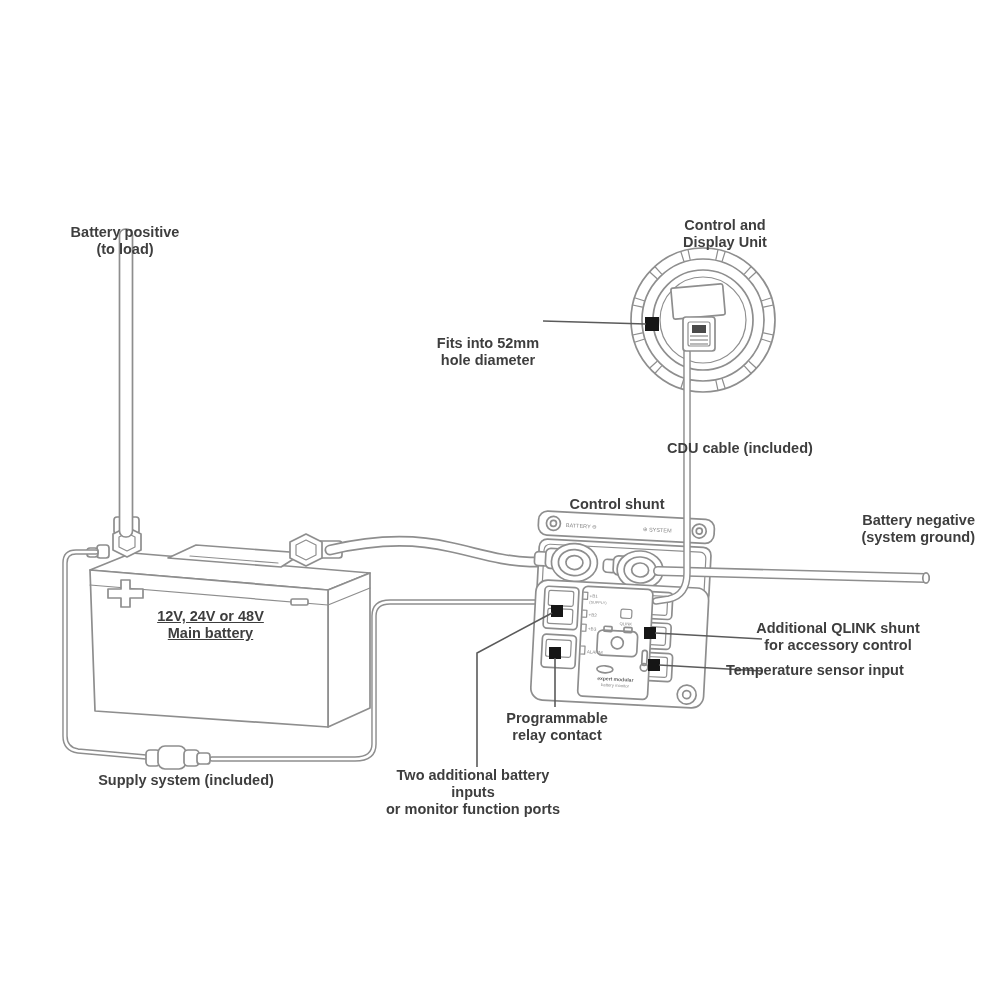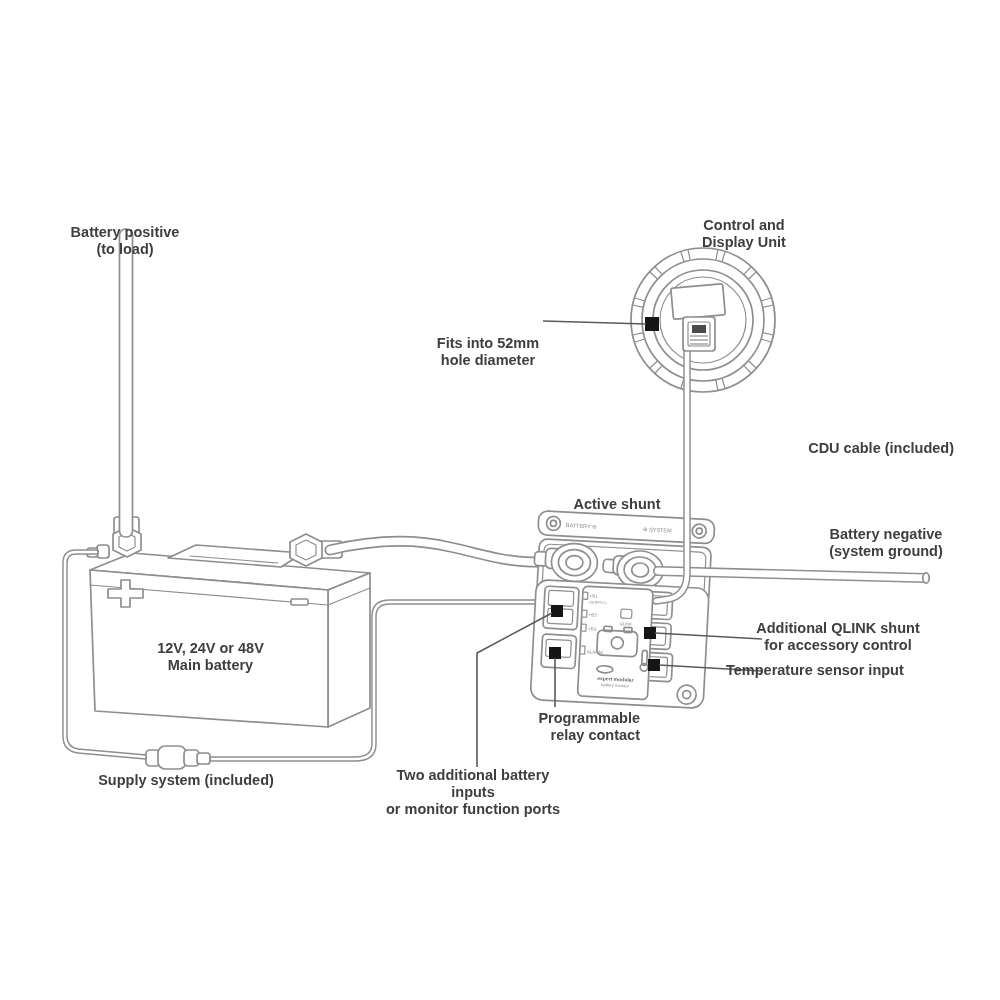--- a/index.html
+++ b/index.html
@@ -187,32 +187,32 @@
 
   <path class="leader" d="M543,321 L646,324"></path>
   <path class="leader" d="M655,633 L762,639"></path>
   <path class="leader" d="M659,665 L762,671"></path>
   <path class="leader" d="M555,658 L555,707"></path>
   <path class="leader" d="M552,613 L477,653 L477,767"></path>
 </svg>
 
 <div class="lbl" style="left:45px;top:184px;width:160px;margin-top:40px;">Battery positive
 (to load)</div>
-<div class="lbl" style="left:664px;top:217px;width:160px;">Control and
+<div class="lbl" style="left:645px;top:217px;width:160px;">Control and
 Display Unit</div>
 <div class="lbl" style="left:402px;top:294px;width:172px;margin-top:41px;">Fits into 52mm
 hole diameter</div>
-<div class="lbl left" style="left:734px;top:440px;width:220px;text-align:right;">CDU cable (included)</div>
-<div class="lbl" style="left:534px;top:496px;width:166px;">Active shunt</div>
-<div class="lbl" style="left:797px;top:526px;width:178px;">Battery negative
+<div class="lbl left" style="left:667px;top:440px;width:220px;">CDU cable (included)</div>
+<div class="lbl" style="left:534px;top:496px;width:166px;">Control shunt</div>
+<div class="lbl" style="left:797px;top:512px;width:178px;text-align:right;">Battery negative
 (system ground)</div>
 <div class="lbl" style="left:747px;top:620px;width:182px;">Additional QLINK shunt
 for accessory control</div>
 <div class="lbl left" style="left:726px;top:662px;width:200px;">Temperature sensor input</div>
-<div class="lbl" style="left:123px;top:640px;width:175px;">12V, 24V or 48V
+<div class="lbl" style="left:123px;top:608px;width:175px;text-decoration:underline;">12V, 24V or 48V
 Main battery</div>
 <div class="lbl" style="left:88px;top:772px;width:196px;">Supply system (included)</div>
-<div class="lbl" style="left:474px;top:710px;width:166px;text-align:right;">Programmable
+<div class="lbl" style="left:474px;top:710px;width:166px;">Programmable
 relay contact</div>
 <div class="lbl" style="left:373px;top:767px;width:200px;">Two additional battery inputs
 or monitor function ports</div>
 
 </div>
 
 </body></html>

